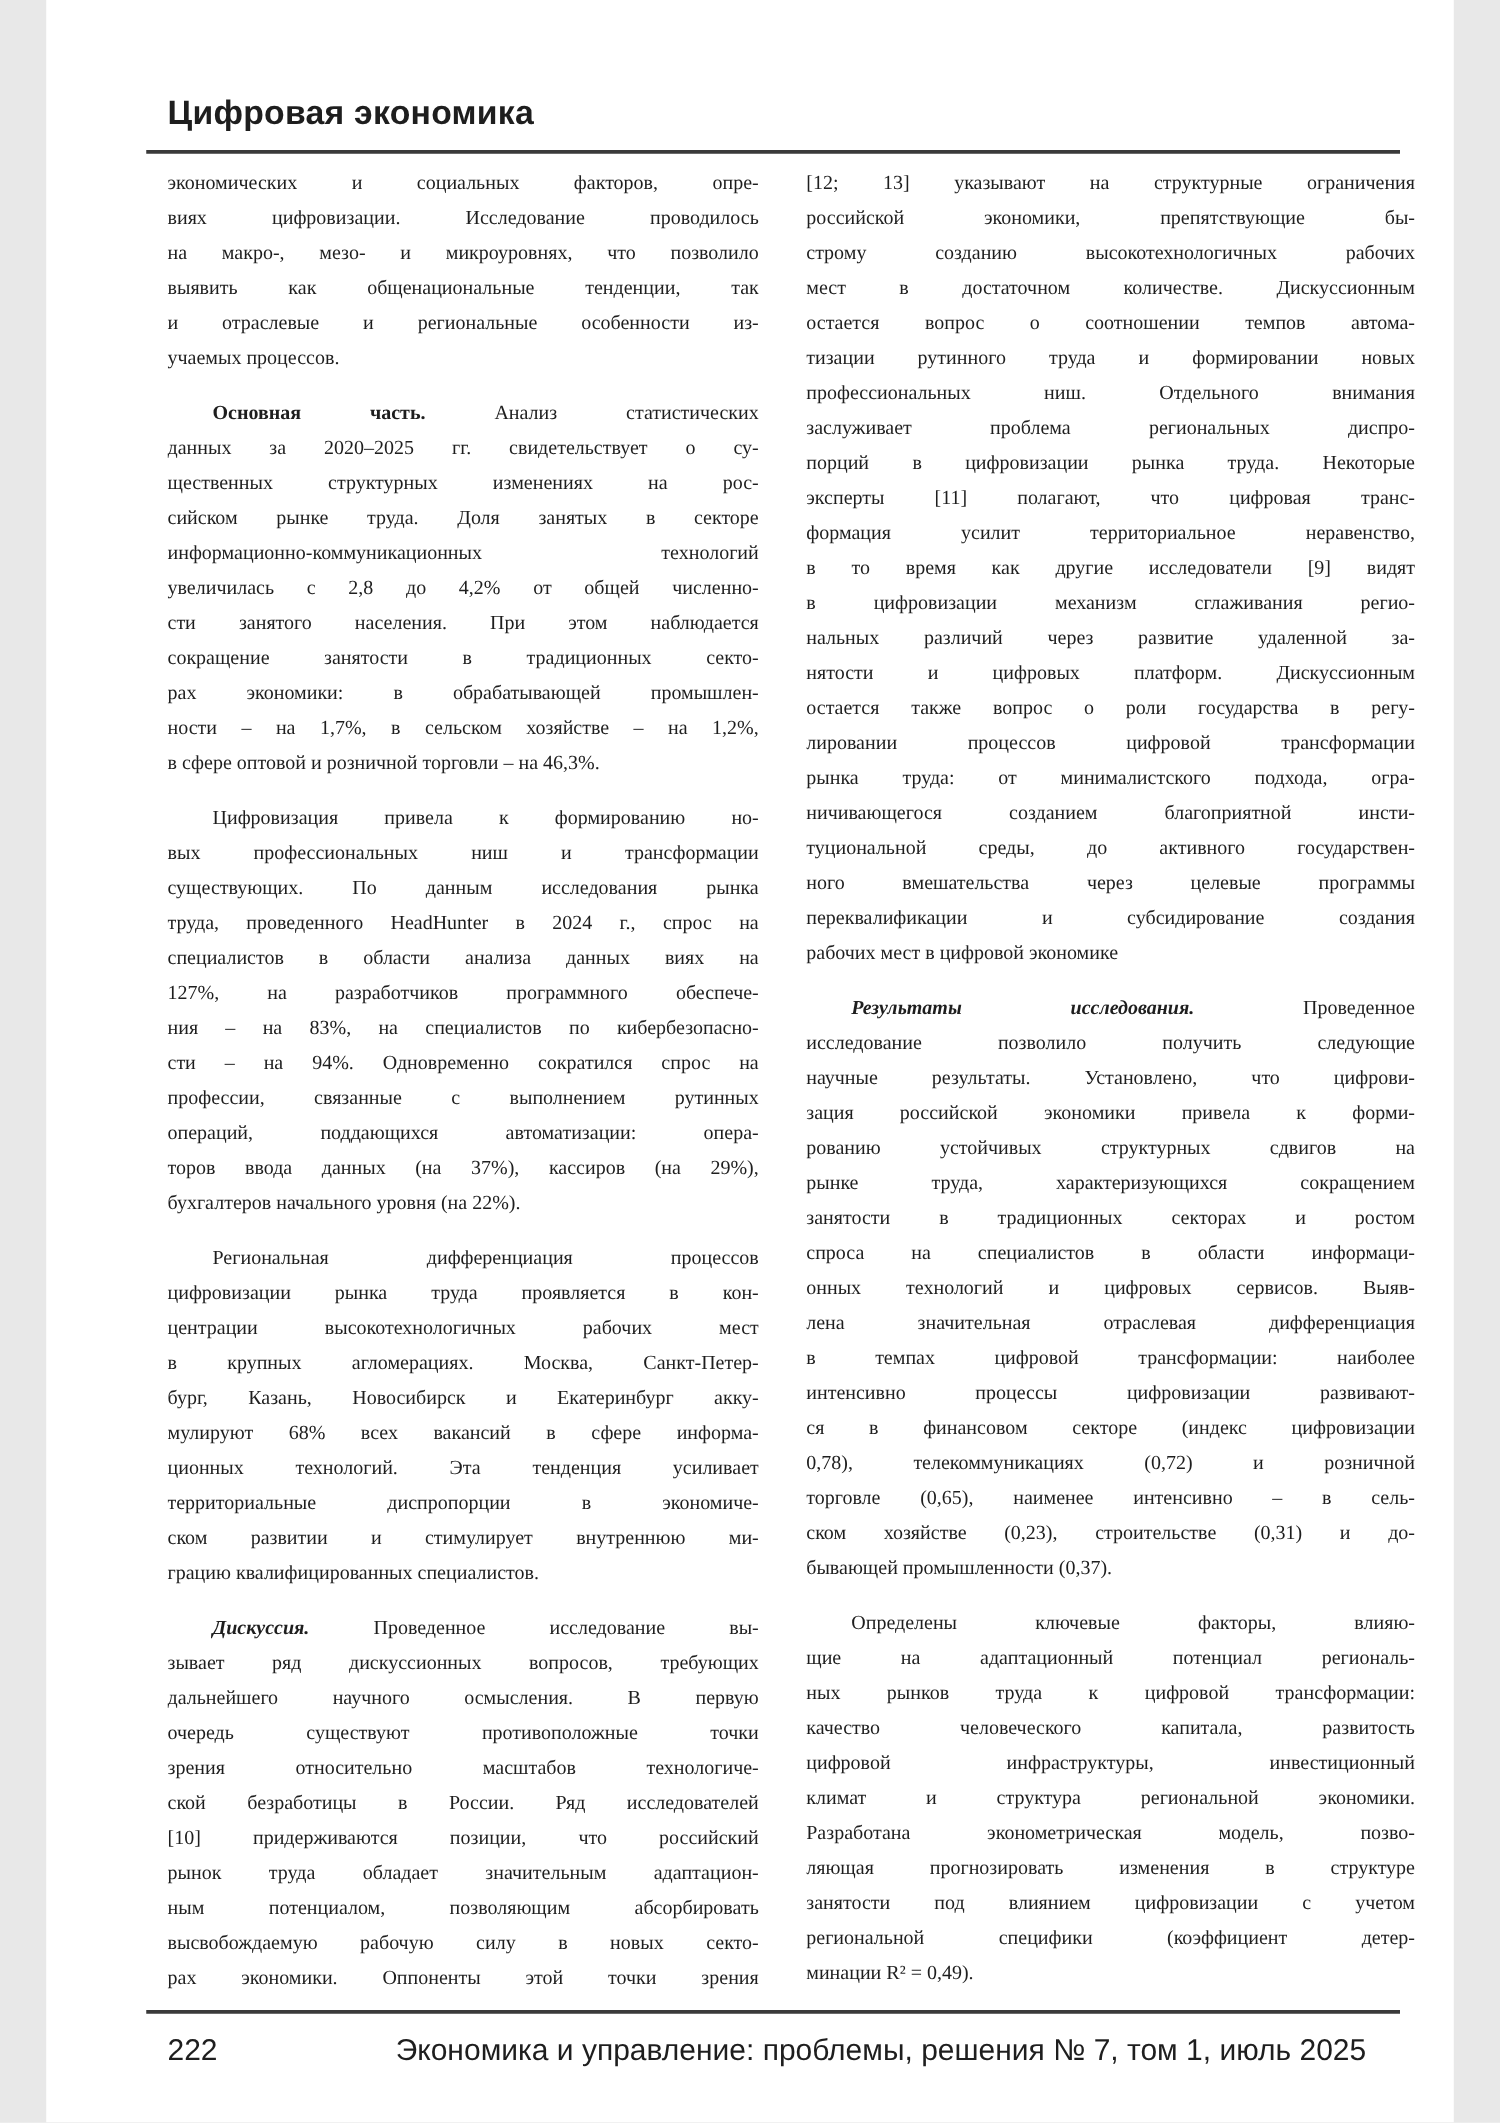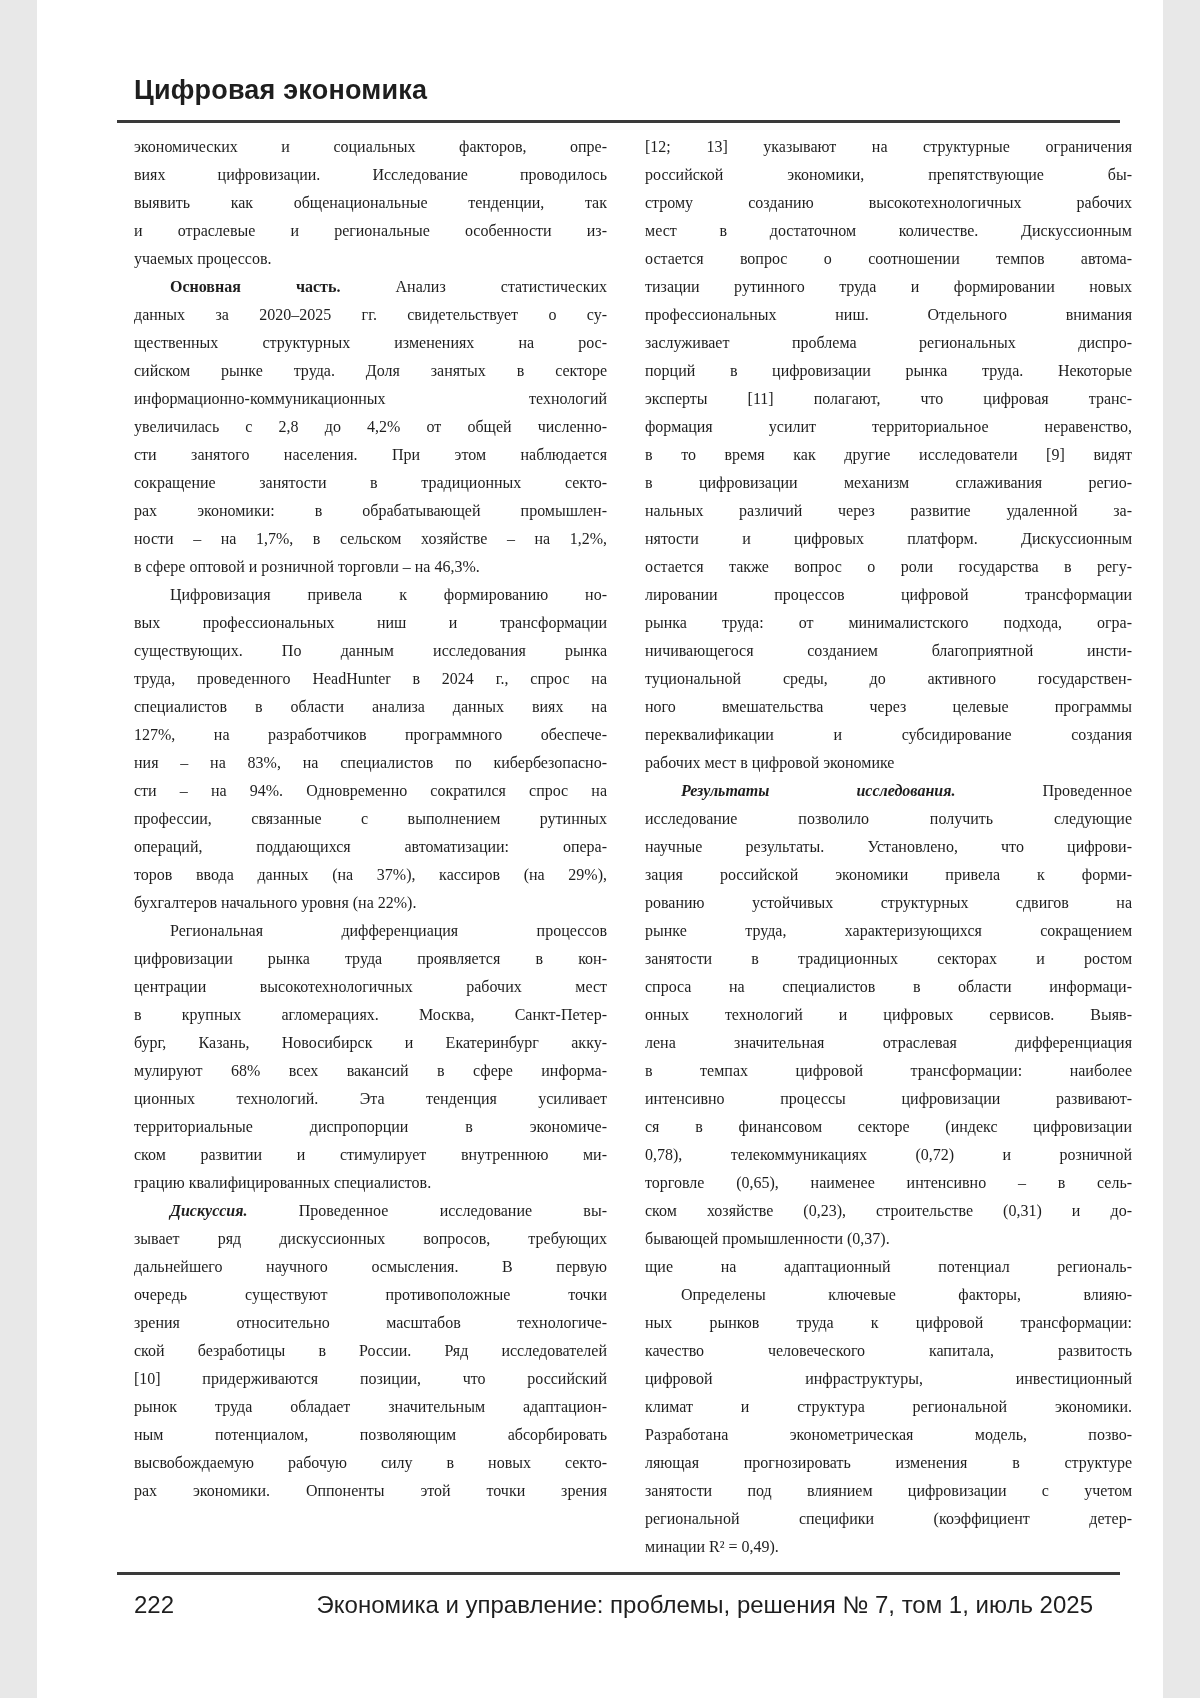--- a/index.html
+++ b/index.html
@@ -54,21 +54,21 @@
     overflow:hidden;
     text-align:justify;
     text-align-last:justify;
     -moz-text-align-last:justify;
     white-space:nowrap;
   }
   .line.final{
     text-align-last:left;
     -moz-text-align-last:left;
   }
-  .line.indent{text-indent:36px;}
+  .line.indent{text-indent:36px;margin-top:16px;}
   .lead.bold{font-weight:bold;}
   .lead.bolditalic{font-weight:bold;font-style:italic;}
   
   .footer-rule{margin-top:11px;}
   .page-footer{
     margin-top:16px;
     display:flex;
     justify-content:space-between;
     align-items:baseline;
     font-family:"Liberation Sans",sans-serif;
@@ -83,20 +83,21 @@
 
   <div class="section-header">Цифровая экономика</div>
 
   <div class="rule header-rule"></div>
 
   <main class="columns">
     <section class="column column-left">
       <div class="para">
           <div class="line">экономических и социальных факторов, опре-</div>
           <div class="line">виях цифровизации. Исследование проводилось</div>
+          <div class="line">на макро-, мезо- и микроуровнях, что позволило</div>
           <div class="line">выявить как общенациональные тенденции, так</div>
           <div class="line">и отраслевые и региональные особенности из-</div>
           <div class="line final">учаемых процессов.</div>
         </div>
       <div class="para">
           <div class="line indent"><span class="lead bold">Основная часть.</span> Анализ статистических</div>
           <div class="line">данных за 2020–2025 гг. свидетельствует о су-</div>
           <div class="line">щественных структурных изменениях на рос-</div>
           <div class="line">сийском рынке труда. Доля занятых в секторе</div>
           <div class="line">информационно-коммуникационных технологий</div>
@@ -186,22 +187,22 @@
           <div class="line">лена значительная отраслевая дифференциация</div>
           <div class="line">в темпах цифровой трансформации: наиболее</div>
           <div class="line">интенсивно процессы цифровизации развивают-</div>
           <div class="line">ся в финансовом секторе (индекс цифровизации</div>
           <div class="line">0,78), телекоммуникациях (0,72) и розничной</div>
           <div class="line">торговле (0,65), наименее интенсивно – в сель-</div>
           <div class="line">ском хозяйстве (0,23), строительстве (0,31) и до-</div>
           <div class="line final">бывающей промышленности (0,37).</div>
         </div>
       <div class="para">
+          <div class="line indent">Определены ключевые факторы, влияю-</div>
           <div class="line">щие на адаптационный потенциал региональ-</div>
-          <div class="line indent">Определены ключевые факторы, влияю-</div>
           <div class="line">ных рынков труда к цифровой трансформации:</div>
           <div class="line">качество человеческого капитала, развитость</div>
           <div class="line">цифровой инфраструктуры, инвестиционный</div>
           <div class="line">климат и структура региональной экономики.</div>
           <div class="line">Разработана эконометрическая модель, позво-</div>
           <div class="line">ляющая прогнозировать изменения в структуре</div>
           <div class="line">занятости под влиянием цифровизации с учетом</div>
           <div class="line">региональной специфики (коэффициент детер-</div>
           <div class="line final">минации R² = 0,49).</div>
         </div>

